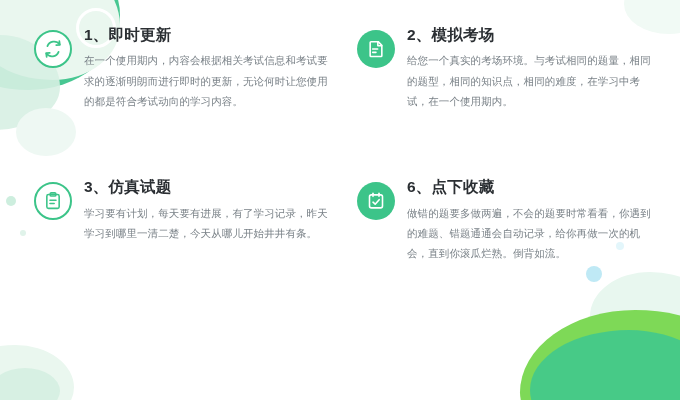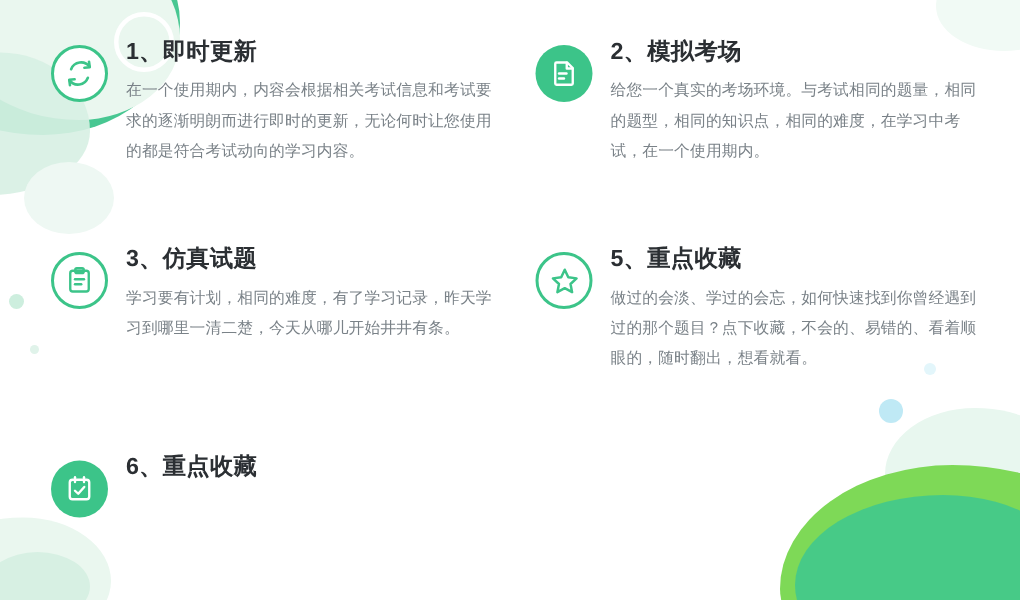--- a/index.html
+++ b/index.html
@@ -247,44 +247,34 @@
     <div class="icon-circle icon-outline">
       <svg width="20" height="20" viewBox="0 0 24 24" fill="none" stroke="#3cc489" stroke-width="1.9" stroke-linecap="round" stroke-linejoin="round">
         <rect x="4.6" y="4.2" width="14.8" height="16.6" rx="2"></rect>
         <rect x="8.6" y="2.2" width="6.8" height="3.8" rx="1.3"></rect>
         <line x1="8.4" y1="11" x2="15.6" y2="11"></line>
         <line x1="8.4" y1="15" x2="13.4" y2="15"></line>
       </svg>
     </div>
     <div class="feature-body">
       <h3 class="feature-title"><span>3、</span><span>仿真试题</span></h3>
-      <p class="feature-desc">学习要有计划，相同的难度，有了学习记录，昨天学习到哪里一清二楚，今天从哪儿开始井井有条。</p>
-    </div>
-  </div>
-
-
-  <div class="feature">
-    <div class="icon-circle icon-outline">
-      <svg width="21" height="21" viewBox="0 0 24 24" fill="none" stroke="#3cc489" stroke-width="1.9" stroke-linecap="round" stroke-linejoin="round">
-        <polygon points="12 3.2 14.7 9 21 9.8 16.4 14.1 17.6 20.3 12 17.3 6.4 20.3 7.6 14.1 3 9.8 9.3 9"></polygon>
-      </svg>
-    </div>
-    <div class="feature-body">
-      <h3 class="feature-title"><span>5、</span><span>重点收藏</span></h3>
-      <p class="feature-desc">做过的会淡、学过的会忘，如何快速找到你曾经遇到过的那个题目？点下收藏，不会的、易错的、看着顺眼的，随时翻出，想看就看。</p>
-    </div>
-  </div>
+      <p class="feature-desc">学习要有计划，每天要有进展，有了学习记录，昨天学习到哪里一清二楚，今天从哪儿开始井井有条。</p>
+    </div>
+  </div>
+
+
 
   <div class="feature">
     <div class="icon-circle icon-solid">
       <svg width="20" height="20" viewBox="0 0 24 24" fill="none" stroke="#ffffff" stroke-width="1.9" stroke-linecap="round" stroke-linejoin="round">
         <rect x="4.2" y="4.6" width="15.6" height="15.6" rx="2.2"></rect>
         <line x1="8.4" y1="2.6" x2="8.4" y2="6.4"></line>
         <line x1="15.6" y1="2.6" x2="15.6" y2="6.4"></line>
         <polyline points="8.4 13.4 11 15.8 15.8 10.4"></polyline>
       </svg>
     </div>
     <div class="feature-body">
-      <h3 class="feature-title"><span>6、</span><span>重点收藏</span></h3>
+      <h3 class="feature-title"><span>6、</span><span>点下收藏</span></h3>
+      <p class="feature-desc">做错的题要多做两遍，不会的题要时常看看，你遇到的难题、错题通通会自动记录，给你再做一次的机会，直到你滚瓜烂熟。倒背如流。</p>
     </div>
   </div>
 
 </div>
 
 </body></html>

